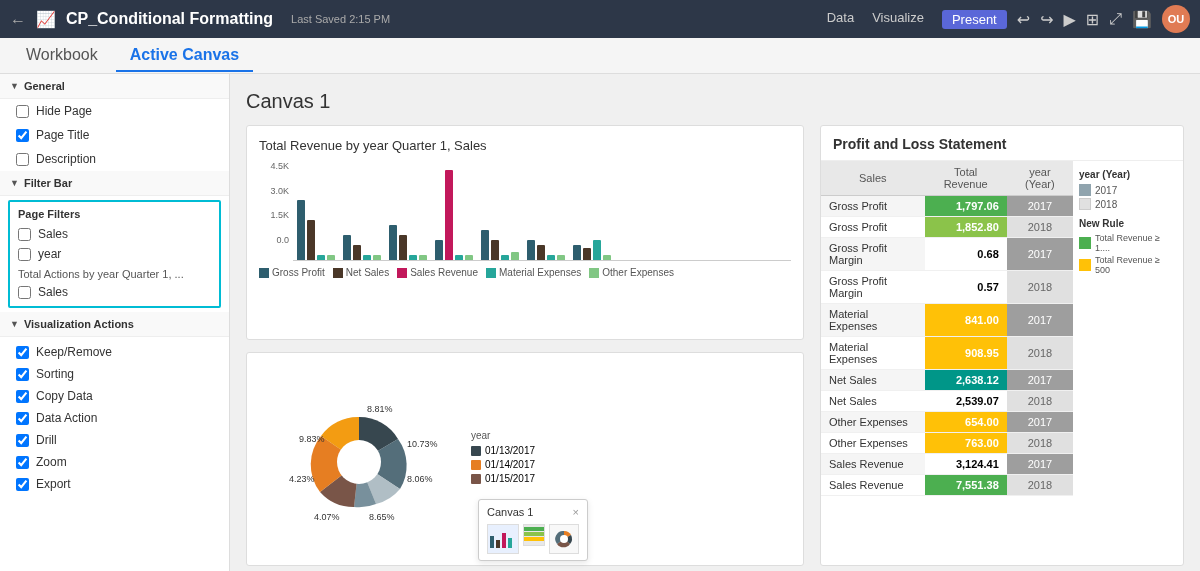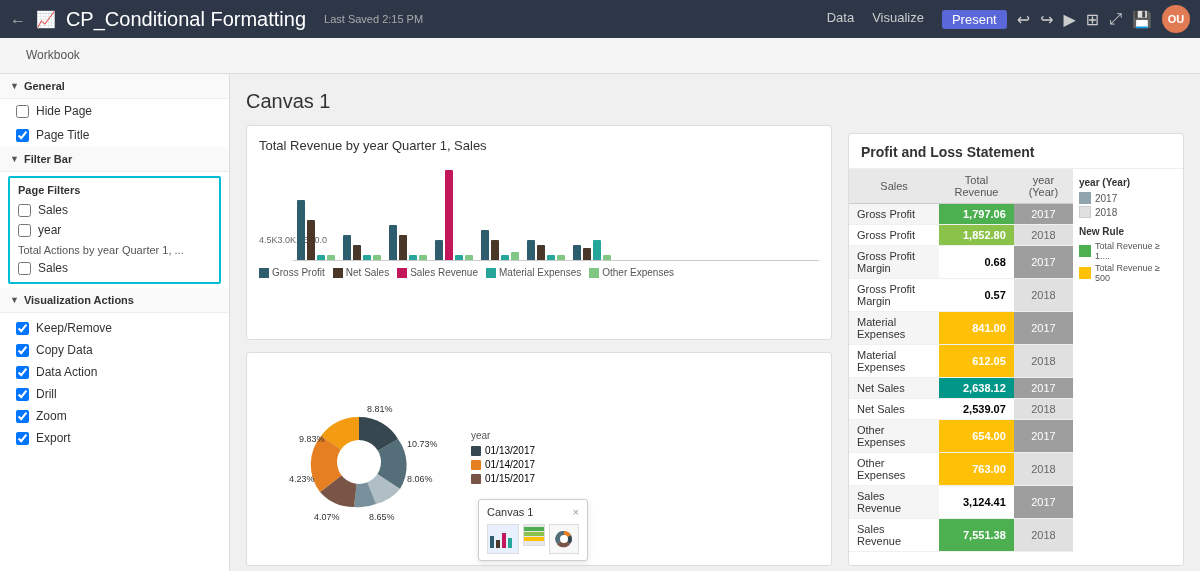--- a/index.html
+++ b/index.html
@@ -10,21 +10,21 @@
       height: 38px;
       background: #2d3748;
       display: flex;
       align-items: center;
       padding: 0 10px;
       gap: 10px;
       color: #fff;
     }
     .topbar-back { color: #aaa; cursor: pointer; font-size: 16px; }
     .topbar-icon { color: #5bc0de; font-size: 16px; }
-    .topbar-title { font-size: 20px; font-weight: normal; color: #fff; }
+    .topbar-title { font-size: 16px; font-weight: bold; color: #fff; }
     .topbar-saved { font-size: 11px; color: #aaa; margin-left: 8px; }
     .topbar-spacer { flex: 1; }
     .topbar-nav { display: flex; gap: 18px; }
     .topbar-nav-item { color: #ccc; cursor: pointer; font-size: 13px; text-align: right; }
     .topbar-nav-item.active { color: #fff; background: #5a67d8; padding: 2px 10px; border-radius: 3px; }
     .topbar-actions { display: flex; gap: 10px; align-items: center; }
     .topbar-btn { color: #ccc; cursor: pointer; font-size: 16px; }
     .topbar-avatar { width: 28px; height: 28px; background: #e07b54; border-radius: 50%; display: flex; align-items: center; justify-content: center; color: #fff; font-size: 11px; font-weight: bold; }
 
     
@@ -33,21 +33,21 @@
       background: #f5f5f5;
       border-bottom: 1px solid #ddd;
       display: flex;
       align-items: center;
       padding: 0 12px;
       gap: 4px;
     }
     .secondbar-tab {
       padding: 6px 14px;
       cursor: pointer;
-      font-size: 12px;
+      font-size: 16px;
       color: #555;
       border-bottom: 2px solid transparent;
     }
     .secondbar-tab.active {
       color: #1a73e8;
       border-bottom: 2px solid #1a73e8;
       font-weight: bold;
     }
 
     
@@ -236,23 +236,22 @@
       margin-bottom: 3px;
     }
     .pie-legend-dot {
       width: 10px;
       height: 10px;
       border-radius: 1px;
     }
 
     
     .right-panel {
-      width: 336px;
+      width: 364px;
       flex-shrink: 0;
-      margin-top: 8px;
     }
     .pnl-panel {
       background: #fff;
       border: 1px solid #ddd;
       border-radius: 3px;
       padding: 0;
       height: 100%;
       overflow: hidden;
     }
     .pnl-title {
@@ -372,36 +371,41 @@
     <span class="topbar-btn">▶</span>
     <span class="topbar-btn">⊞</span>
     <span class="topbar-btn">⤢</span>
     <span class="topbar-btn">💾</span>
     <div class="topbar-avatar">OU</div>
   </div>
 </div>
 
 <div class="secondbar">
   <span class="secondbar-tab">Workbook</span>
+  <span class="secondbar-tab active">Active Canvas</span>
 </div>
 
 <div class="main-layout">
 
   <div class="sidebar">
     <div class="sidebar-section-header">
       <span class="triangle">▼</span>
       <span>General</span>
     </div>
     <div class="sidebar-item">
       <input type="checkbox" style="">
       <span>Hide Page</span>
     </div>
     <div class="sidebar-item">
       <input type="checkbox" checked="" style="">
       <span>Page Title</span>
+    </div>
+    <div class="sidebar-item">
+      <input type="checkbox" style="">
+      <span>Description</span>
     </div>
 
     <div class="sidebar-section-header">
       <span class="triangle">▼</span>
       <span>Filter Bar</span>
     </div>
 
     <div class="sidebar-filter-box">
       <div class="sidebar-filter-header">Page Filters</div>
       <div class="sidebar-filter-item">
@@ -423,20 +427,24 @@
       <span class="triangle">▼</span>
       <span>Visualization Actions</span>
     </div>
     <div class="sidebar-vis-section">
       <div class="sidebar-vis-item">
         <input type="checkbox" checked="" style="">
         <span>Keep/Remove</span>
       </div>
       <div class="sidebar-vis-item">
         <input type="checkbox" checked="" style="">
+        <span>Sorting</span>
+      </div>
+      <div class="sidebar-vis-item">
+        <input type="checkbox" checked="" style="">
         <span>Copy Data</span>
       </div>
       <div class="sidebar-vis-item">
         <input type="checkbox" checked="" style="">
         <span>Data Action</span>
       </div>
       <div class="sidebar-vis-item">
         <input type="checkbox" checked="" style="">
         <span>Drill</span>
       </div>
@@ -454,21 +462,21 @@
   <div class="content" style="position:relative;">
     <div class="canvas-title">Canvas 1</div>
 
     <div class="charts-row">
 
       <div class="left-column">
 
         <div class="chart-panel">
           <div class="chart-title">Total Revenue by year Quarter 1, Sales</div>
           <div class="bar-chart-area">
-            <div style="display:flex;align-items:flex-end;width:30px;font-size:9px;color:#666;padding-bottom:16px;justify-content:space-between;">
+            <div style="display:flex;flex-direction:column;align-items:flex-end;width:30px;font-size:9px;color:#666;padding-bottom:16px;justify-content:space-between;">
               <span>4.5K</span>
               <span>3.0K</span>
               <span>1.5K</span>
               <span>0.0</span>
             </div>
             <div class="bar-chart-content">
               <div class="bar-chart-bars">
 
                 <div class="bar-group">
                   <div class="bar" style="height:60px;background:#2e5e6e;"></div>
@@ -627,21 +635,21 @@
                     <td class="td-revenue">0.57</td>
                     <td class="td-year" style="background:#e0e0e0;">2018</td>
                   </tr>
                   <tr>
                     <td class="td-sales">Material Expenses</td>
                     <td class="td-revenue cell-gold">841.00</td>
                     <td class="td-year cell-gray">2017</td>
                   </tr>
                   <tr>
                     <td class="td-sales">Material Expenses</td>
-                    <td class="td-revenue cell-gold">612.05</td>
+                    <td class="td-revenue cell-gold">908.95</td>
                     <td class="td-year" style="background:#e0e0e0;">2018</td>
                   </tr>
                   <tr>
                     <td class="td-sales">Net Sales</td>
                     <td class="td-revenue cell-teal">2,638.12</td>
                     <td class="td-year cell-gray">2017</td>
                   </tr>
                   <tr>
                     <td class="td-sales">Net Sales</td>
                     <td class="td-revenue">2,539.07</td>

